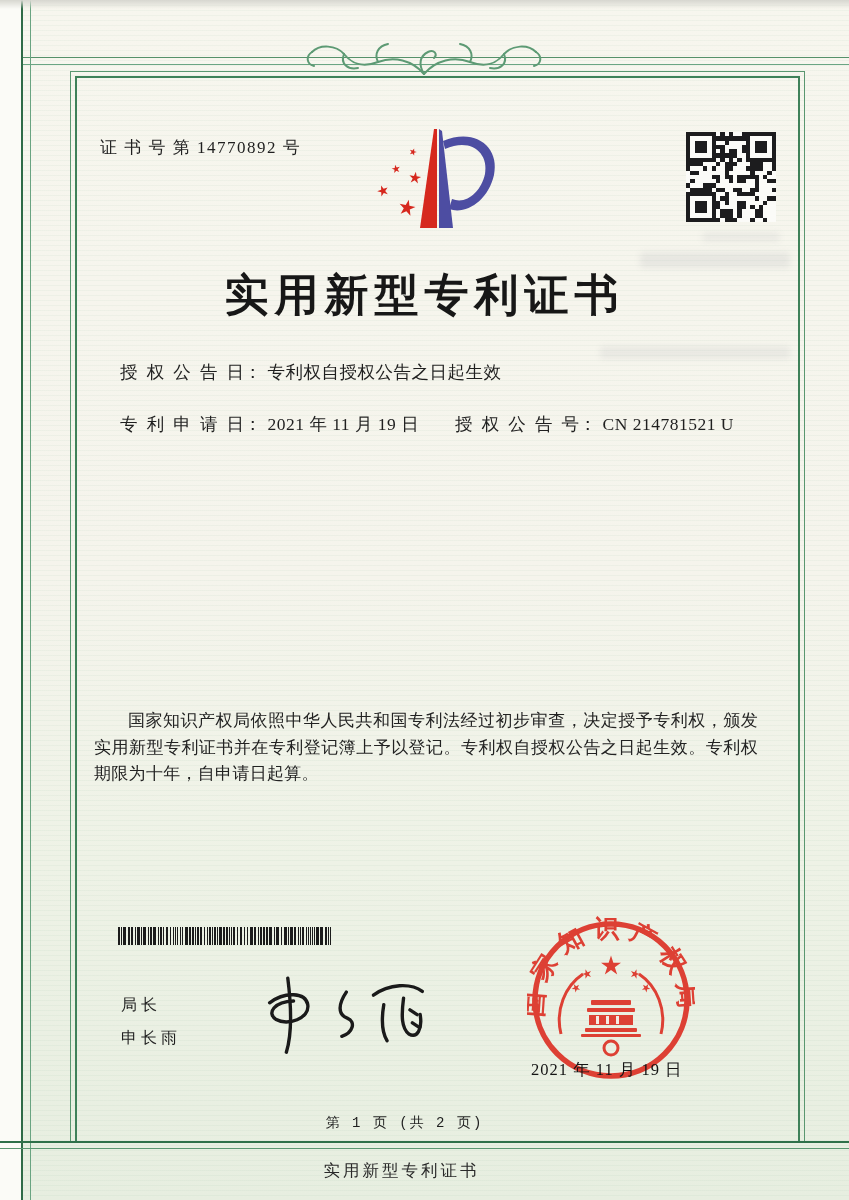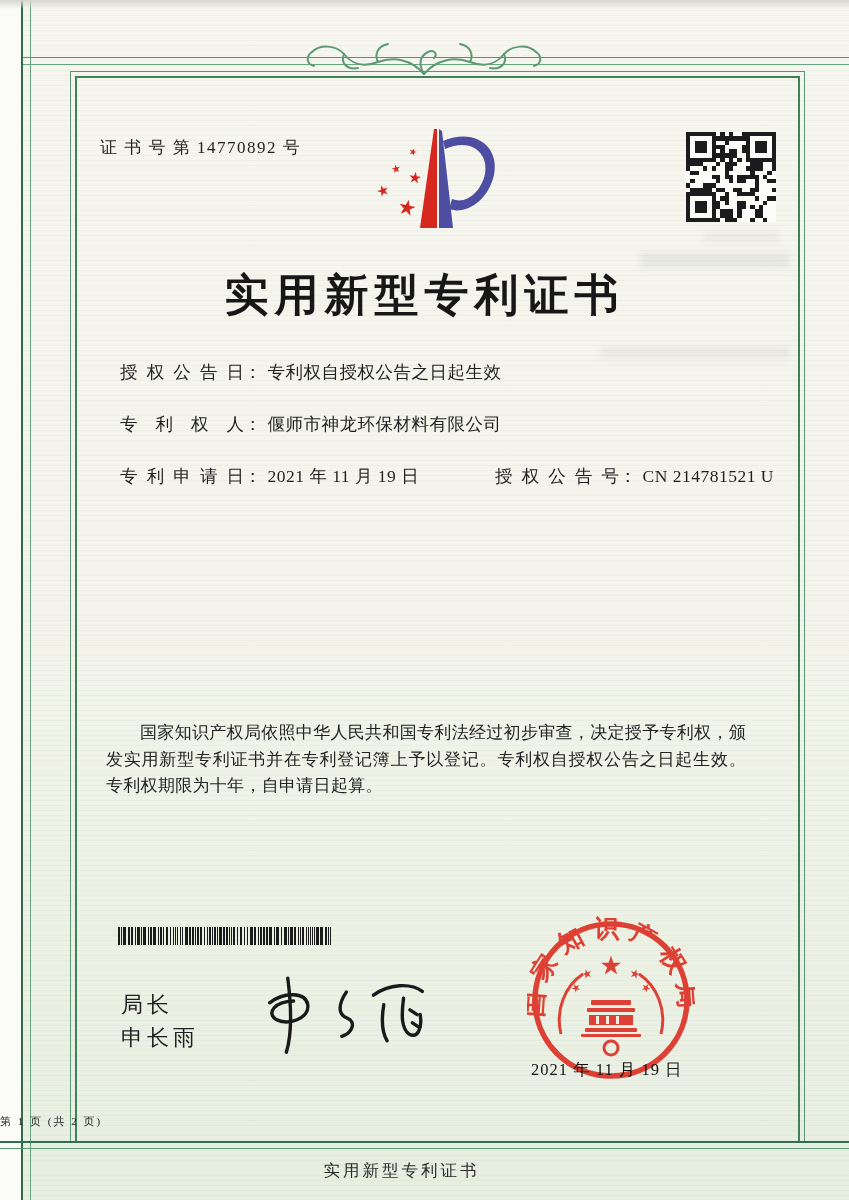--- a/index.html
+++ b/index.html
@@ -38,36 +38,36 @@
   .ghost.c{left:600px;top:346px;width:190px;height:13px;opacity:.11;}
 
   .title{position:absolute;left:0;right:0;top:250px;margin:16px;z-index:4;text-align:center;
     font-size:44px;font-weight:700;letter-spacing:6px;color:#171717;}
 
   .fields{position:absolute;left:120px;top:360px;width:640px;z-index:4;font-size:17.5px;}
   .frow{position:relative;height:20px;margin-bottom:32px;white-space:nowrap;}
   .flabel{display:inline-block;width:124px;text-align:justify;text-align-last:justify;vertical-align:top;}
   .colon{display:inline-block;margin-right:6px;}
   .fvalue{letter-spacing:.5px;}
-  .grant-no{position:absolute;left:335px;top:0;white-space:nowrap;margin-left:40px;}
+  .grant-no{position:absolute;left:335px;top:0;white-space:nowrap;}
 
   .body-text{position:absolute;left:94px;top:708px;width:664px;z-index:4;
     font-size:17px;line-height:26.5px;text-align:justify;letter-spacing:.3px;color:#222;}
-  .body-text p{margin:12px;text-indent:2em;}
+  .body-text p{margin:0;text-indent:2em;}
 
   .barcode{position:absolute;left:118px;top:927px;width:220px;height:18px;z-index:4;font-size:0;white-space:nowrap;overflow:hidden;}
   .barcode b{display:inline-block;height:100%;background:#1b1b1b;}
 
-  .signer{position:absolute;left:121px;top:988px;z-index:4;font-size:22px;line-height:33px;letter-spacing:4px;}
+  .signer{position:absolute;left:121px;top:988px;z-index:4;font-size:16px;line-height:33px;letter-spacing:4px;}
   .signature{position:absolute;left:252px;top:968px;z-index:5;transform:rotate(-2deg);}
 
   .seal{position:absolute;left:527px;top:916px;z-index:5;opacity:.95;}
   .seal-date{position:absolute;left:531px;top:1059px;z-index:6;font-size:16.5px;letter-spacing:1px;color:#141414;}
 
-  .page-indicator{position:absolute;left:0;right:40px;top:1114px;z-index:4;text-align:left;font-size:11px;letter-spacing:2px;}
+  .page-indicator{position:absolute;left:0;right:40px;top:1114px;z-index:4;text-align:center;font-size:14px;letter-spacing:2px;font-family:Liberation Mono, monospace;}
   .footer-note{position:absolute;left:0;right:46px;top:1160px;z-index:4;text-align:center;font-size:16.5px;letter-spacing:3px;color:#2a2a2a;}
 </style>
 </head>
 <body>
 
 <svg width="0" height="0" style="position:absolute">
   <defs>
     <path id="star" d="M0,-10 L2.245,-3.09 L9.511,-3.09 L3.633,1.18 L5.878,8.09 L0,3.82 L-5.878,8.09 L-3.633,1.18 L-9.511,-3.09 L-2.245,-3.09 Z"></path>
   </defs>
 </svg>
@@ -556,23 +556,20 @@
       <i class="on"></i>
       <i></i>
       <i></i>
     </div>
 
   <h1 class="title">实用新型专利证书</h1>
 
   <div class="fields">
     <div class="frow">
       <span class="flabel">授权公告日</span><span class="colon">：</span><span class="fvalue">专利权自授权公告之日起生效</span>
-    </div>
-    <div class="frow">
-      <span class="flabel">专利权人</span><span class="colon">：</span><span class="fvalue">偃师市神龙环保材料有限公司</span>
     </div>
     <div class="frow">
       <span class="flabel">专利申请日</span><span class="colon">：</span><span class="fvalue">2021 年 11 月 19 日</span>
       <span class="grant-no"><span class="flabel">授权公告号</span><span class="colon">：</span><span class="fvalue">CN 214781521 U</span></span>
     </div>
   </div>
 
   <div class="body-text">
     <p>国家知识产权局依照中华人民共和国专利法经过初步审查，决定授予专利权，颁发实用新型专利证书并在专利登记簿上予以登记。专利权自授权公告之日起生效。专利权期限为十年，自申请日起算。</p>
   </div>

